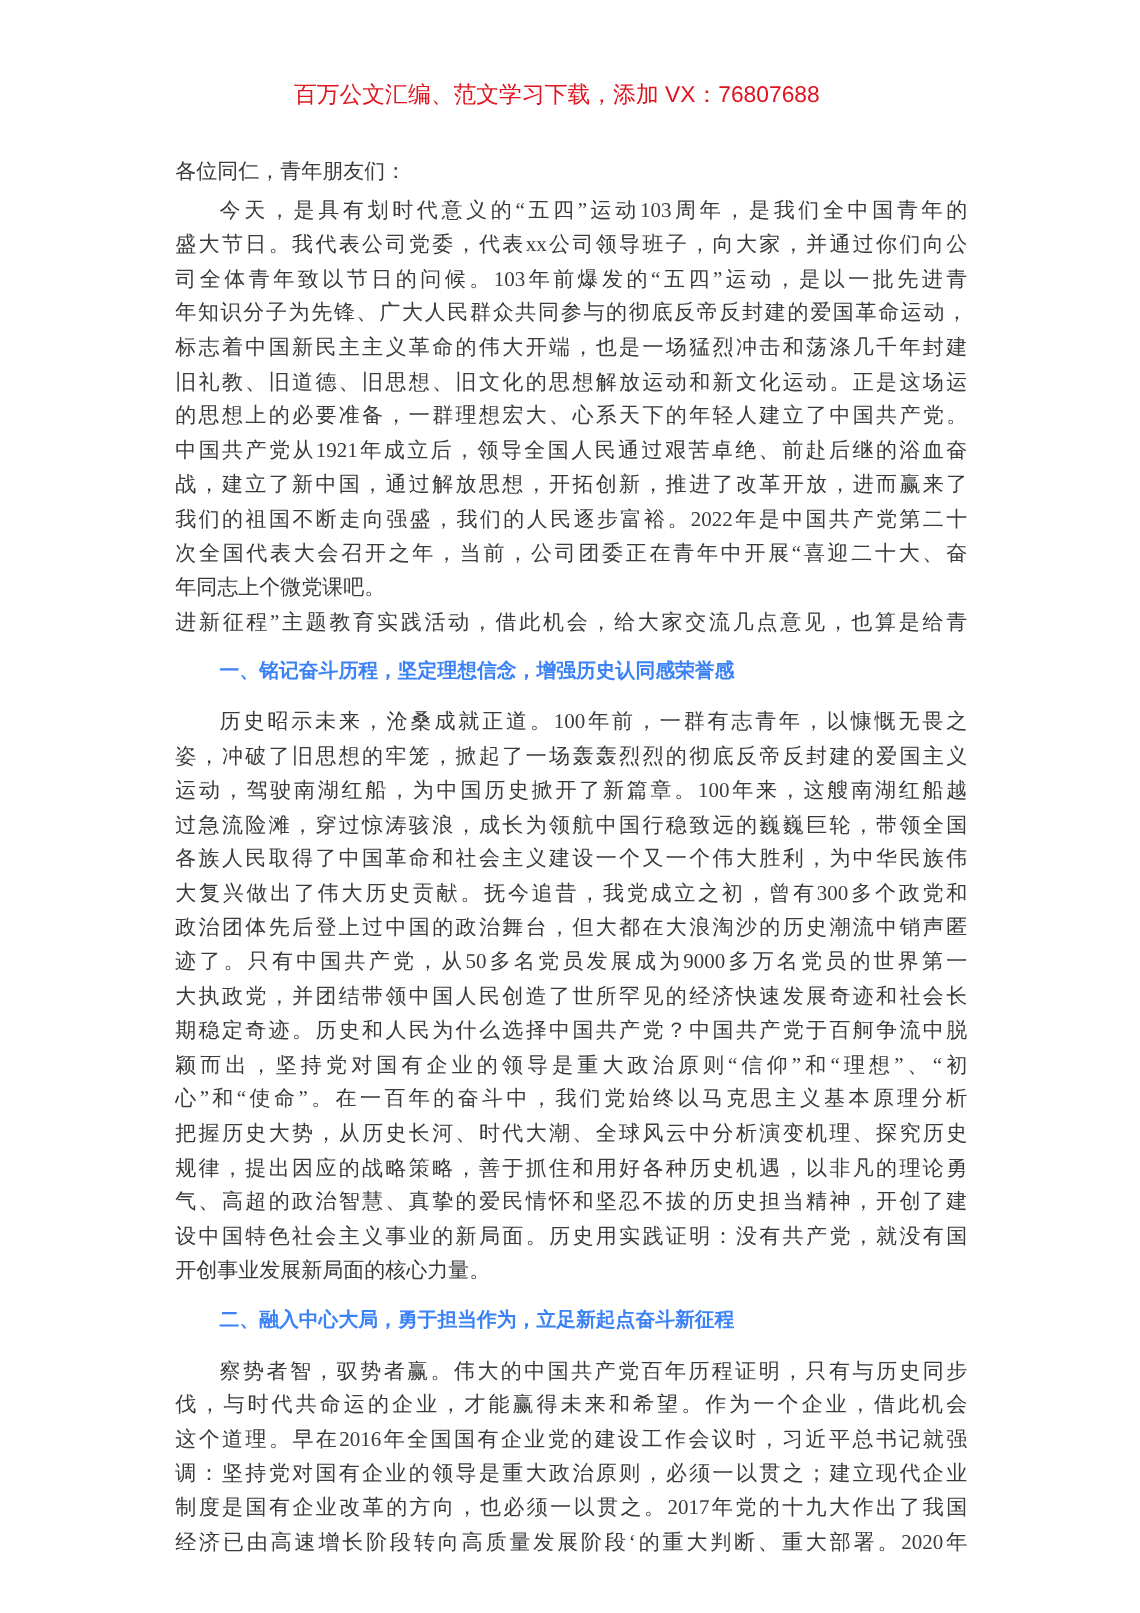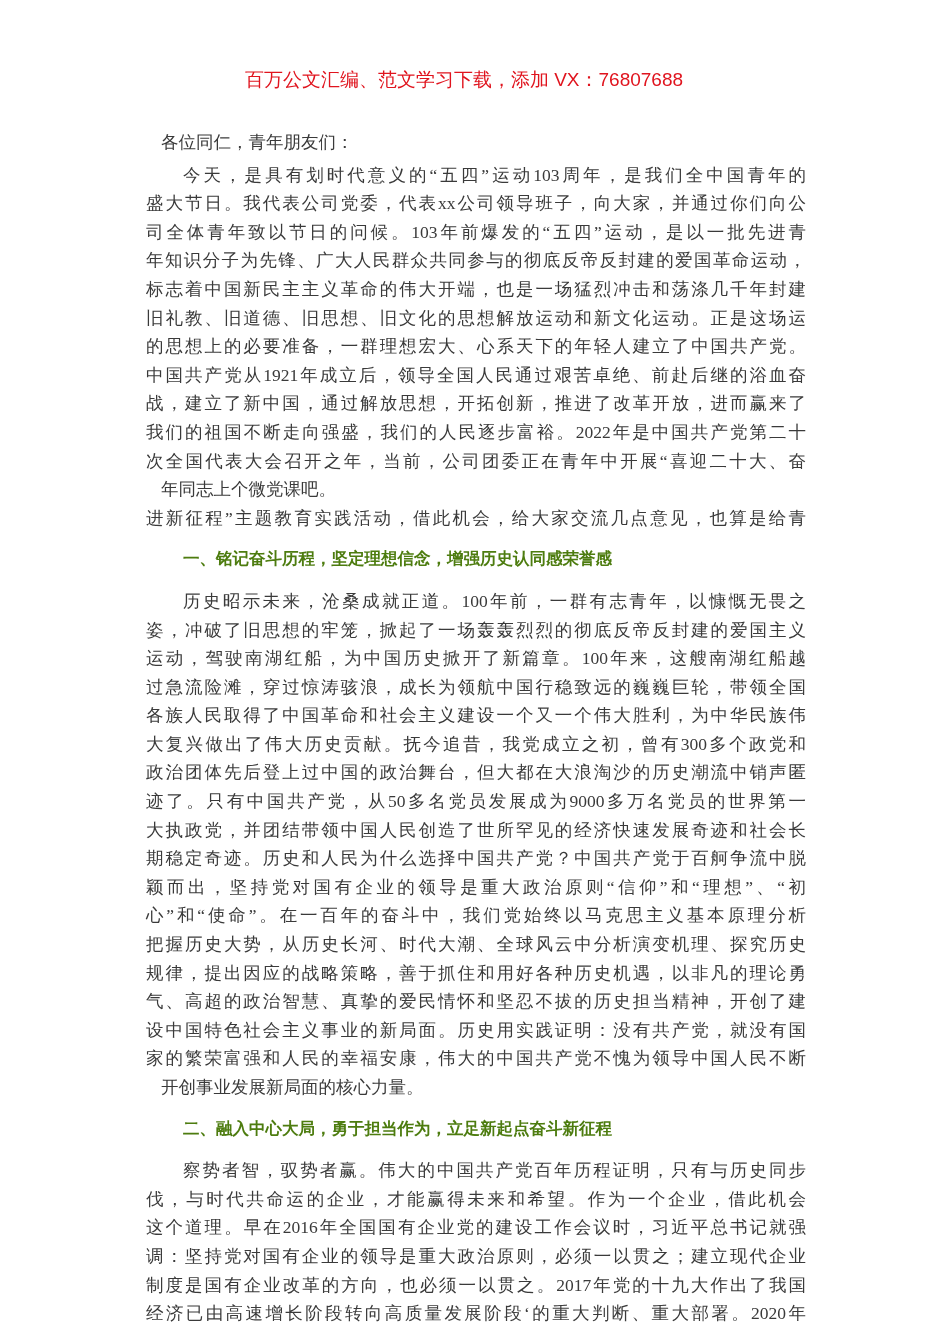--- a/index.html
+++ b/index.html
@@ -9,25 +9,25 @@
     position: absolute; left: 0; top: 66px; width: 928px; text-align: center;
     font-family: "Liberation Sans", "DejaVu Sans", sans-serif;
     font-size: 19px; line-height: 28px; color: #e0141e;
   }
   .body-text {
     position: absolute; left: 146px; top: 128px; width: 660px;
     font-family: "Liberation Serif", "DejaVu Serif", serif;
     font-size: 17.5px; color: #3a3a3a;
   }
   .line { height: 28.6px; line-height: 28.6px; white-space: nowrap; text-align: justify; text-align-last: justify; }
-  .line.last { text-align-last: left; margin-left: 15px; }
+  .line.last { text-align-last: left; }
   .line.indent { padding-left: 37px; }
   .heading {
     height: 28.6px; line-height: 28.6px; white-space: nowrap;
-    padding-left: 37px; font-weight: bold; color: #4d7c0f;
+    padding-left: 37px; font-weight: bold; color: #3b82f6;
     font-family: "DejaVu Sans", "Liberation Sans", sans-serif; font-size: 16.5px;
   }
   .gap { height: 13px; }
   .para-gap { height: 4px; }
 </style>
 </head>
 <body>
 
 <div class="page">
 
@@ -67,21 +67,20 @@
       <div class="line">政治团体先后登上过中国的政治舞台，但大都在大浪淘沙的历史潮流中销声匿</div>
       <div class="line">迹了。只有中国共产党，从50多名党员发展成为9000多万名党员的世界第一</div>
       <div class="line">大执政党，并团结带领中国人民创造了世所罕见的经济快速发展奇迹和社会长</div>
       <div class="line">期稳定奇迹。历史和人民为什么选择中国共产党？中国共产党于百舸争流中脱</div>
       <div class="line">颖而出，坚持党对国有企业的领导是重大政治原则“信仰”和“理想”、“初</div>
       <div class="line">心”和“使命”。在一百年的奋斗中，我们党始终以马克思主义基本原理分析</div>
       <div class="line">把握历史大势，从历史长河、时代大潮、全球风云中分析演变机理、探究历史</div>
       <div class="line">规律，提出因应的战略策略，善于抓住和用好各种历史机遇，以非凡的理论勇</div>
       <div class="line">气、高超的政治智慧、真挚的爱民情怀和坚忍不拔的历史担当精神，开创了建</div>
       <div class="line">设中国特色社会主义事业的新局面。历史用实践证明：没有共产党，就没有国</div>
-      <div class="line">家的繁荣富强和人民的幸福安康，伟大的中国共产党不愧为领导中国人民不断</div>
       <div class="line last">开创事业发展新局面的核心力量。</div>
     </div>
 
     <div class="gap"></div>
     <div class="heading">二、融入中心大局，勇于担当作为，立足新起点奋斗新征程</div>
     <div class="gap"></div>
 
     <div>
       <div class="line indent">察势者智，驭势者赢。伟大的中国共产党百年历程证明，只有与历史同步</div>
       <div class="line">伐，与时代共命运的企业，才能赢得未来和希望。作为一个企业，借此机会</div>

